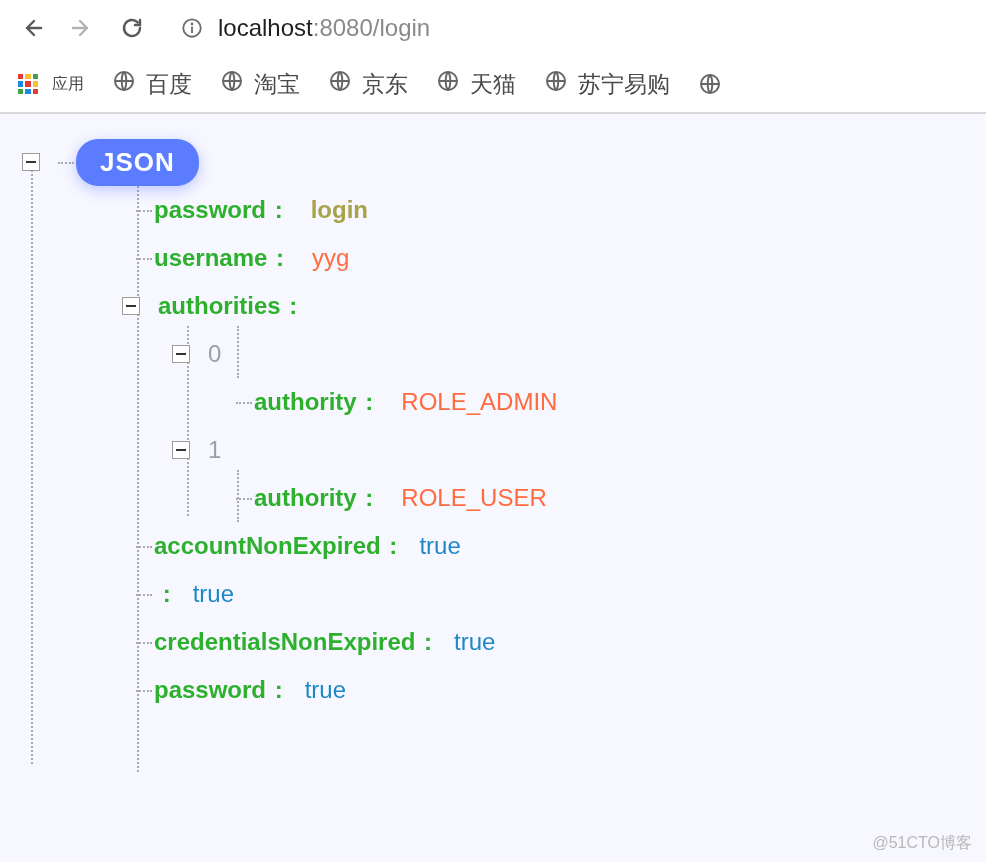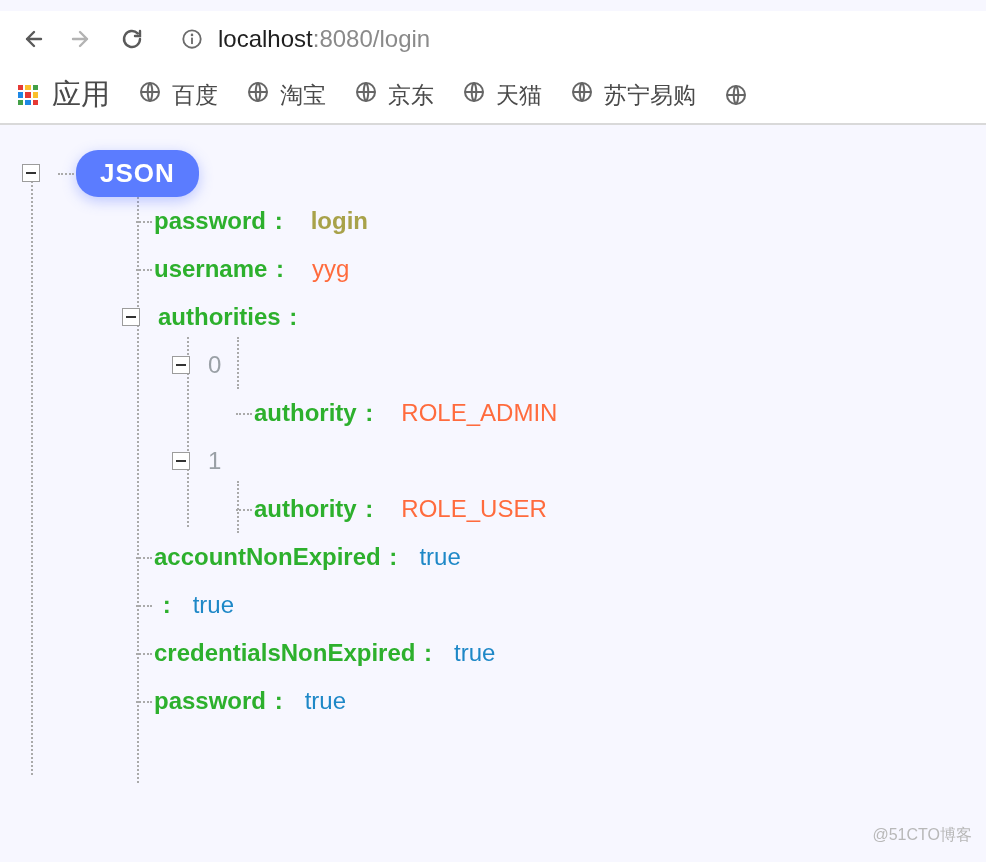--- a/index.html
+++ b/index.html
@@ -1,34 +1,34 @@
 <!DOCTYPE html>
 <html><head>
 <meta charset="utf-8">
 <style>
 * { box-sizing: border-box; margin: 0; padding: 0; }
 body { font-family: "Microsoft YaHei", Arial, sans-serif; background: #f7f7ff; width: 986px; height: 862px; overflow: hidden; position: relative; }
 
 
-.chrome-bar { background: #fff; margin-top: 11px; }
+.chrome-bar { background: #fff; }
 .addr-row { display: flex; align-items: center; height: 56px; padding: 0 12px; gap: 10px; }
 .nav-btn { width: 40px; height: 40px; display: flex; align-items: center; justify-content: center; color: #5a5a5a; cursor: pointer; border-radius: 50%; }
 .nav-btn.disabled { color: #b3b3b3; }
 .nav-btn svg { width: 24px; height: 24px; }
 .addr-area { display: flex; align-items: center; gap: 14px; padding-left: 18px; }
 .info-icon { width: 24px; height: 24px; display:flex; align-items:center; justify-content:center; color:#6b6b6b; }
 .info-icon svg { width: 22px; height:22px; }
 .url { font-size: 24px; color: #8a8a8a; }
 .url .host { color: #1f1f1f; }
 
 .bm-row { display:flex; align-items:center; height:56px; padding:0 18px; gap:28px; border-top:0; }
 .apps { display:flex; align-items:center; gap:14px; cursor:pointer; }
 .apps-icon { width:20px; height:20px; display:grid; grid-template-columns:repeat(3,1fr); grid-template-rows:repeat(3,1fr); gap:2px; }
 .apps-icon span { width:100%; height:100%; }
-.apps-text { font-size:29px; color:#4a4a4a; }
+.apps-text { font-size:16px; color:#4a4a4a; }
 .bm { display:flex; align-items:flex-start; gap:10px; cursor:pointer; }
 .globe { width:24px; height:24px; color:#666; }
 .globe svg { width:24px; height:24px; }
 .bm-text { font-size:23px; color:#4a4a4a; }
 .divider { height:2px; background:#d9d9d9; width:100%; }
 
 
 .tree-wrap { padding: 24px 0 0 22px; font-size: 24px; position: relative; }
 .row { display:flex; align-items:center; height:48px; position:relative; }
 .toggle { width:18px; height:18px; border:1px solid #9c9c9c; background:#fff; display:flex; align-items:center; justify-content:center; font-size:14px; line-height:1; color:#333; cursor:pointer; margin-right:10px; position:relative; z-index:2; }
@@ -38,21 +38,21 @@
 .badge { background:#5b7cff; color:#ffffff; font-weight:700; padding:8px 24px; border-radius:22px; font-size:26px; letter-spacing:1px; box-shadow: 0 4px 14px rgba(80,110,255,.35); }
 .key { color:#2db02d; font-weight:700; }
 .colon { color:#2db02d; font-weight:700; margin:0 4px 0 2px; }
 .v-null { color:#a8a24a; font-weight:600; padding-left:24px; }
 .v-str { color:#ff6b3d; font-weight:500; padding-left:24px; }
 .v-bool { color:#1e88c7; font-weight:500; padding-left:18px; }
 .v-idx { color:#9aa0a6; font-weight:500; }
 
 .vline { position:absolute; border-left:2px dotted #aaa; z-index:0; }
 
-.watermark { position:absolute; right:14px; bottom:16px; font-size:16px; color:#b8b8b8; }
+.watermark { position:absolute; right:14px; bottom:8px; font-size:16px; color:#b8b8b8; }
 </style>
 </head>
 <body>
 
 <div class="chrome-bar">
   <div class="addr-row">
     <div class="nav-btn">
       <svg viewBox="0 0 24 24">
           <path fill="none" stroke="currentColor" stroke-width="2.4" stroke-linecap="round" stroke-linejoin="round" d="M14 5l-7 7 7 7M21 12H7"></path>
         </svg>

